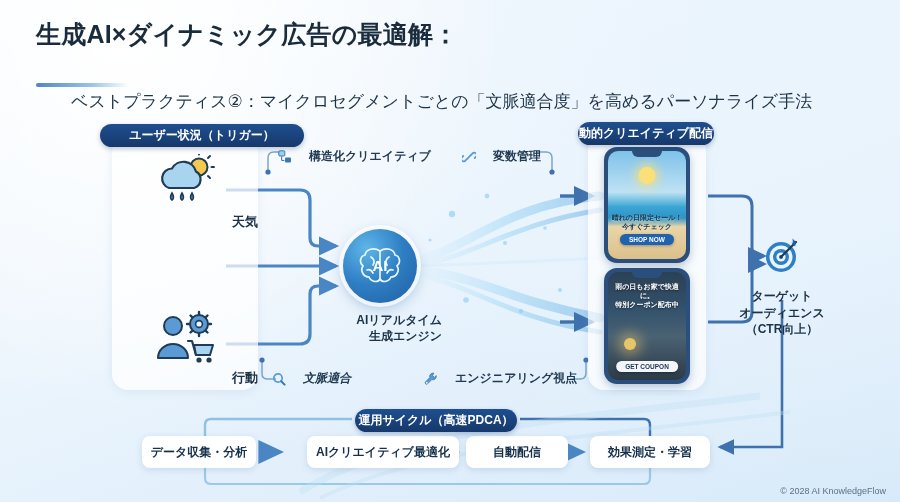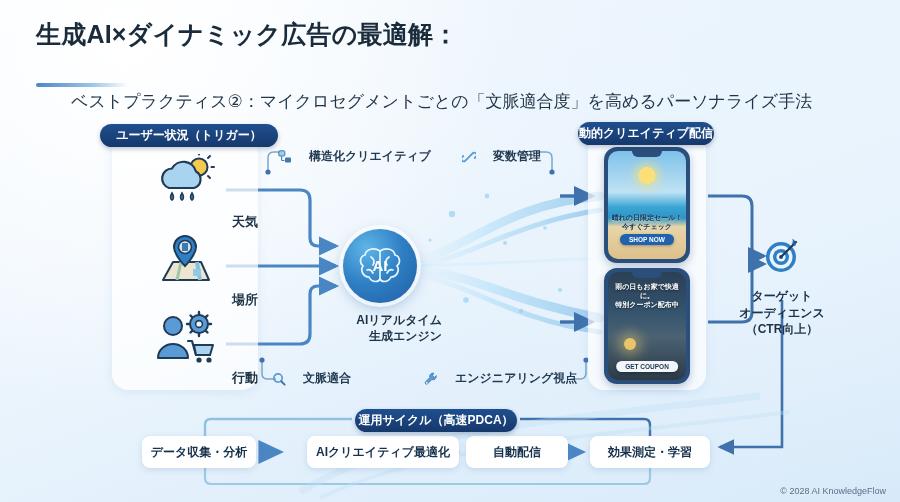--- a/index.html
+++ b/index.html
@@ -38,40 +38,40 @@
   
   .pill{
     position:absolute;display:flex;align-items:center;justify-content:center;
     background:linear-gradient(180deg,#1f4f8f 0%,#16386b 100%);
     color:#fff;font-weight:bold;border-radius:13px;
     box-shadow:0 2px 5px rgba(20,50,90,.28);
     white-space:nowrap;z-index:6;
   }
 
   
-  .trigger-pill{left:100px;top:124px;width:178px;height:23px;font-size:12px;}
+  .trigger-pill{left:100px;top:124px;width:204px;height:23px;font-size:12px;}
   .trigger-card{
     position:absolute;left:112px;top:137px;width:146px;height:253px;
     background:rgba(255,255,255,.72);border-radius:16px;
     box-shadow:0 2px 10px rgba(120,160,200,.16);
   }
   .trg{position:absolute;left:112px;width:146px;text-align:right;}
   .trg .ic{height:62px;display:flex;align-items:center;justify-content:center;}
   .trg .lb{font-size:13px;font-weight:bold;color:#1c3category;color:#1b3247;margin-top:1px;}
   .trg1{top:150px;} .trg2{top:228px;} .trg3{top:306px;}
 
   
   .anno{
     position:absolute;display:flex;align-items:center;gap:17px;
     font-size:12px;font-weight:bold;color:#223a52;white-space:nowrap;z-index:7;
   }
   .anno svg{display:block;}
   .anno-struct{left:278px;top:148px;}
   .anno-var{left:462px;top:148px;}
-  .anno-ctx{left:272px;top:370px;}
+  .anno-ctx{left:272px;top:370px;font-style:italic;}
   .anno-eng{left:424px;top:370px;}
 
   
   .engine{
     position:absolute;left:343px;top:229px;width:74px;height:74px;border-radius:50%;
     background:radial-gradient(circle at 32% 26%,#5fb6e8 0%,#2f7fc4 48%,#1f5ea3 100%);
     box-shadow:0 0 0 4px rgba(255,255,255,.75),0 4px 14px rgba(30,90,160,.38);
     display:flex;align-items:center;justify-content:center;z-index:5;
   }
   .engine-label{
@@ -243,34 +243,20 @@
         <g fill="#4a8fc9" stroke="#1f3b57" stroke-width="1.6">
           <path d="M19,39 q3,5 0,7 q-3,-2 0,-7z"></path>
           <path d="M29,39 q3,5 0,7 q-3,-2 0,-7z"></path>
           <path d="M39,39 q3,5 0,7 q-3,-2 0,-7z"></path>
         </g>
       </svg>
     </div>
     <div class="lb">天気</div>
   </div>
 
-  <div class="trg trg2">
-    <div class="ic">
-      <svg width="64" height="54" viewBox="0 0 64 54">
-        <path d="M10,48 L20,30 H48 L56,48 z" fill="#ece5cf" stroke="#1f3b57" stroke-width="2" stroke-linejoin="round"></path>
-        <path d="M24,48 L28,30" stroke="#9dc7a8" stroke-width="3" fill="none"></path>
-        <path d="M44,30 L47,48" stroke="#7fc2e0" stroke-width="4" fill="none"></path>
-        <rect x="40" y="37" width="8" height="7" fill="#8ec9e8"></rect>
-        <path d="M32,4 a11,11 0 0 1 11,11 c0,8 -11,19 -11,19 s-11,-11 -11,-19 a11,11 0 0 1 11,-11z" fill="#2f7fc4" stroke="#1f3b57" stroke-width="2"></path>
-        <circle cx="32" cy="15" r="6.5" fill="#cfe6f7" stroke="#1f3b57" stroke-width="1.6"></circle>
-        <rect x="29" y="11" width="6" height="8" fill="#3f78ad"></rect>
-      </svg>
-    </div>
-    <div class="lb">場所</div>
-  </div>
 
   <div class="trg trg3">
     <div class="ic">
       <svg width="64" height="54" viewBox="0 0 64 54">
         <circle cx="20" cy="16" r="9" fill="#5b9bd5" stroke="#1f3b57" stroke-width="2"></circle>
         <path d="M5,48 a15,14 0 0 1 30,0 z" fill="#5b9bd5" stroke="#1f3b57" stroke-width="2" stroke-linejoin="round"></path>
         <g transform="translate(46,14)">
           <circle r="9" fill="#5b9bd5" stroke="#1f3b57" stroke-width="2"></circle>
           <circle r="3.4" fill="#eaf4fc" stroke="#1f3b57" stroke-width="1.6"></circle>
           <g stroke="#1f3b57" stroke-width="2.4" stroke-linecap="round">

